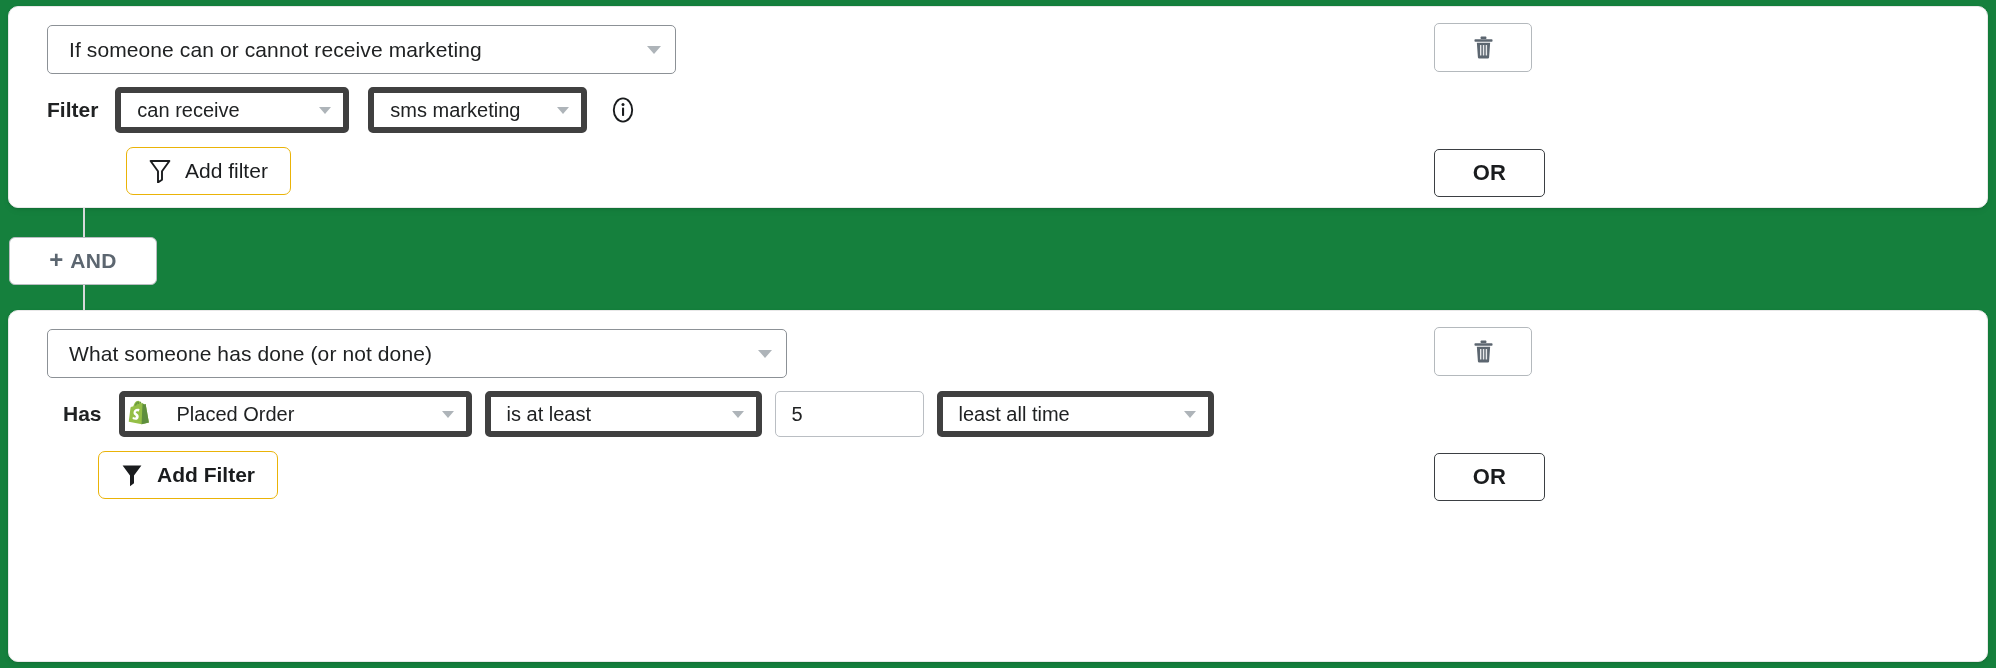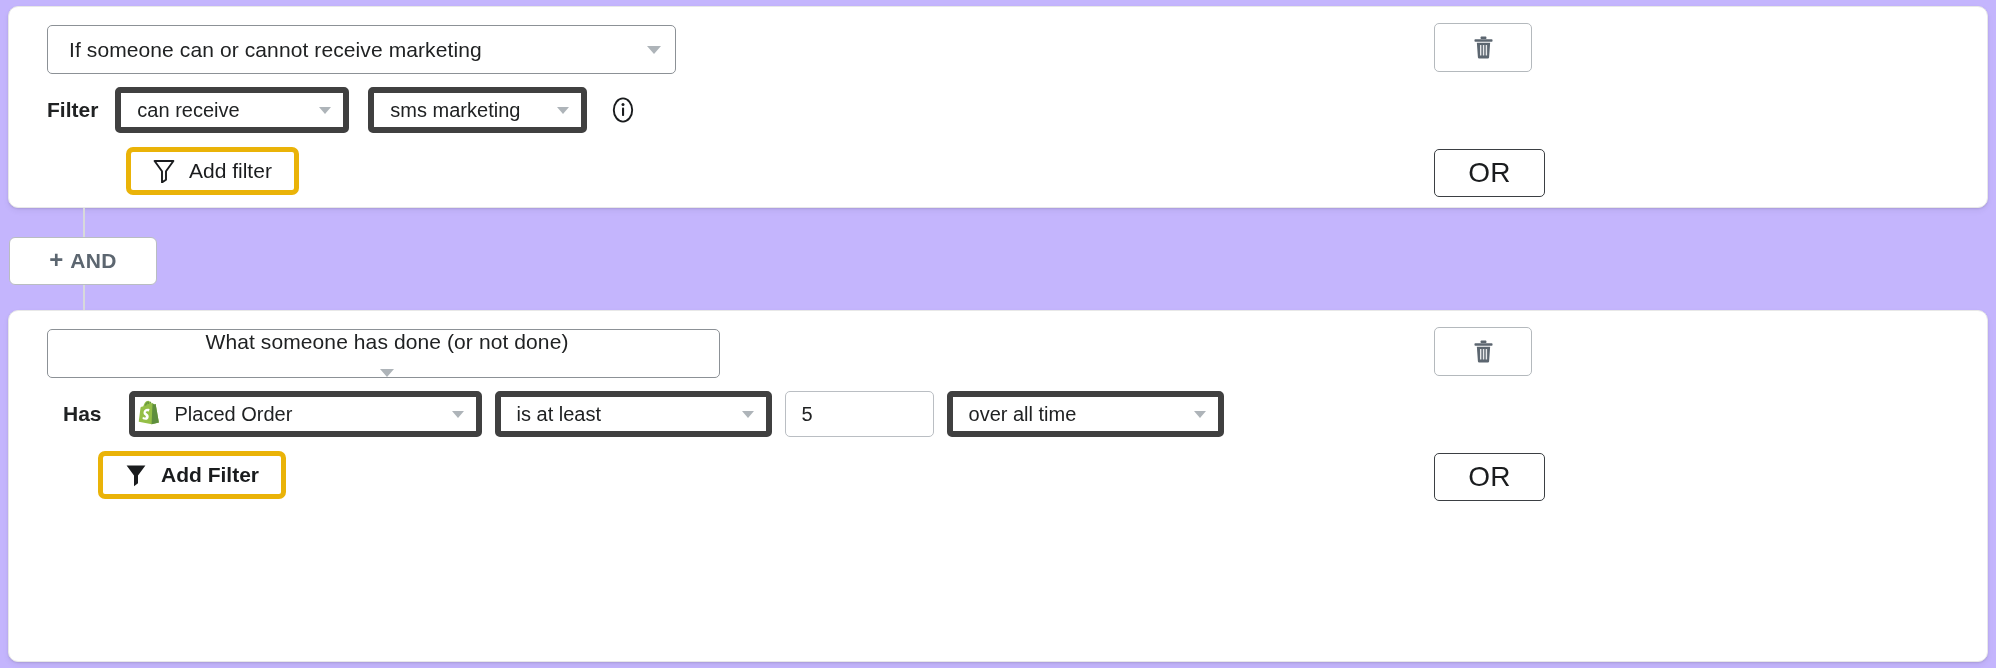--- a/index.html
+++ b/index.html
@@ -7,21 +7,21 @@
     width: 1996px;
     height: 668px;
     background: #ffffff;
     font-family: "Liberation Sans", sans-serif;
     overflow: hidden;
   }
   .canvas {
     position: relative;
     width: 1996px;
     height: 668px;
-    background: #c4b5fd;
+    background: #15803d;
   }
 
   
   .card {
     position: absolute;
     background: #ffffff;
     border: 1px solid #e8e8e8;
     border-radius: 10px;
     box-shadow: 0 1px 2px rgba(0,0,0,0.10), 0 3px 6px rgba(0,0,0,0.05);
   }
@@ -110,21 +110,21 @@
   .info-icon { width: 26px; height: 26px; display: block; }
 
   
   .shop-icon { width: 26px; height: 29px; display: block; margin-right: 12px; flex: 0 0 auto; }
 
   
   .add-filter {
     position: absolute;
     height: 48px;
     background: #ffffff;
-    border: 5px solid #eab308;
+    border: 1px solid #eab308;
     border-radius: 7px;
     display: flex;
     align-items: center;
     justify-content: center;
     gap: 14px;
     padding: 0 22px;
     cursor: pointer;
   }
   .add-filter .lbl { font-size: 21px; color: #1a1c1e; white-space: nowrap; }
   .add-filter.bold .lbl { font-weight: 700; }
@@ -152,22 +152,22 @@
     height: 48px;
     background: #ffffff;
     border: 1px solid #3b3f43;
     border-radius: 5px;
     display: flex;
     align-items: center;
     justify-content: center;
     cursor: pointer;
   }
   .or-btn .lbl {
-    font-size: 28px;
-    font-weight: 400;
+    font-size: 22px;
+    font-weight: 700;
     color: #1a1c1e;
     letter-spacing: 0.3px;
   }
 
   
   .connector {
     position: absolute;
     left: 83px;
     width: 2px;
     background: #d7d9db;
@@ -265,61 +265,61 @@
 
   <div class="and-btn">
     <span class="plus">+</span>
     <span class="lbl">AND</span>
   </div>
 
   <div class="connector" id="connector-bottom"></div>
 
   <div class="card" id="card-2">
 
-    <div class="type-select" style="left:38px; top:18px; width:673px;flex-direction:column;">
+    <div class="type-select" style="left:38px; top:18px; width:740px;">
       <span class="txt">What someone has done (or not done)</span>
       <span class="caret"></span>
     </div>
 
     <div class="trash-btn" style="left:1425px; top:16px;">
       <svg class="trash-icon" viewBox="0 0 20 24">
         <rect x="7" y="0.5" width="6" height="2.6" rx="0.6" fill="#5c6670"></rect>
         <rect x="0.5" y="3.4" width="19" height="2.6" rx="0.8" fill="#5c6670"></rect>
         <path d="M3 7 h14 l-1.1 15.2 a1.4 1.4 0 0 1 -1.4 1.3 h-9 a1.4 1.4 0 0 1 -1.4 -1.3 Z" fill="#5c6670"></path>
         <rect x="6.3" y="9.4" width="1.5" height="11" fill="#ffffff" opacity="0.85"></rect>
         <rect x="9.3" y="9.4" width="1.5" height="11" fill="#ffffff" opacity="0.85"></rect>
         <rect x="12.3" y="9.4" width="1.5" height="11" fill="#ffffff" opacity="0.85"></rect>
       </svg>
     </div>
 
     <div class="row" style="left:54px; top:80px;">
       <span class="row-label">Has</span>
 
-      <div class="sel fill" style="width:353px; margin-left:27px; padding-left:2px;">
+      <div class="sel fill" style="width:353px; margin-left:17px; padding-left:2px;gap:12px;">
         <svg class="shop-icon" viewBox="0 0 26 29">
           <path d="M18.6 4.1 c-.1 0-1.6.45-1.6.45 s-1.1-1.1-1.25-1.2 c-.15-.1-.4-.07-.5-.05 c0 0-.25.07-.6.18 c-.35-1-.95-1.9-2.05-1.9 h-.1 C12.1.95 11.7.7 11.3.7 c-3 0-4.45 3.75-4.9 5.65 c-1.17.36-2 .62-2.1.66 c-.65.2-.67.22-.75.83 C3.48 8.3 1.8 21.8 1.8 21.8 l13.1 2.45 L22 22.6 S18.72 4.16 18.6 4.1 Z" fill="#95bf47"></path>
           <path d="M18.6 4.1 c-.1 0-1.6.45-1.6.45 s-1.1-1.1-1.25-1.2 c-.06-.05-.13-.07-.2-.08 l-.98 20.98 L22 22.6 S18.72 4.16 18.6 4.1 Z" fill="#5e8e3e"></path>
           <path d="M12.55 9.2 l-.82 2.43 s-.72-.38-1.6-.38 c-1.3 0-1.36.81-1.36 1.02 c0 1.12 2.92 1.55 2.92 4.17 c0 2.06-1.3 3.39-3.06 3.39 c-2.11 0-3.19-1.31-3.19-1.31 l.56-1.87 s1.11.95 2.04.95 c.61 0 .86-.48.86-.83 c0-1.46-2.39-1.53-2.39-3.93 c0-2.02 1.45-3.97 4.38-3.97 1.12 0 1.66.32 1.66.32 Z" fill="#ffffff"></path>
           <path d="M11.3 1.6 c.13 0 .26.05.38.13 c-.9.42-1.86 1.49-2.27 3.62 c-.63.2-1.24.38-1.82.56 C8.1 4.33 9.32 1.6 11.3 1.6 Z M12.2 3.6 l.02.07 c-.62.19-1.3.4-1.97.61 c.4-1.53 1.14-2.27 1.79-2.55 c.16.42.16.99.16 1.87 Z M13.2 3.37 c-.01-.8-.11-1.45-.27-1.96 c.6.08 1 .76 1.26 1.55 l-.99.41 Z" fill="#5e8e3e" opacity="0.9"></path>
         </svg>
         <span class="txt">Placed Order</span>
         <span class="caret sm"></span>
       </div>
 
       <div class="sel fill" style="width:277px; margin-left:13px;">
         <span class="txt">is at least</span>
         <span class="caret sm"></span>
       </div>
 
       <div class="textbox" style="width:149px; margin-left:13px;">
         <span class="txt">5</span>
       </div>
 
       <div class="sel fill" style="width:277px; margin-left:13px;">
-        <span class="txt">over all time</span>
+        <span class="txt">least all time</span>
         <span class="caret sm"></span>
       </div>
     </div>
 
     <div class="add-filter bold" style="left:89px; top:140px;">
       <svg class="funnel" viewBox="0 0 22 24">
         <path d="M1.6 2.6 h18.8 L13 12.6 v7.6 l-4 3 v-10.6 Z" fill="#1a1c1e"></path>
       </svg>
       <span class="lbl">Add Filter</span>
     </div>

